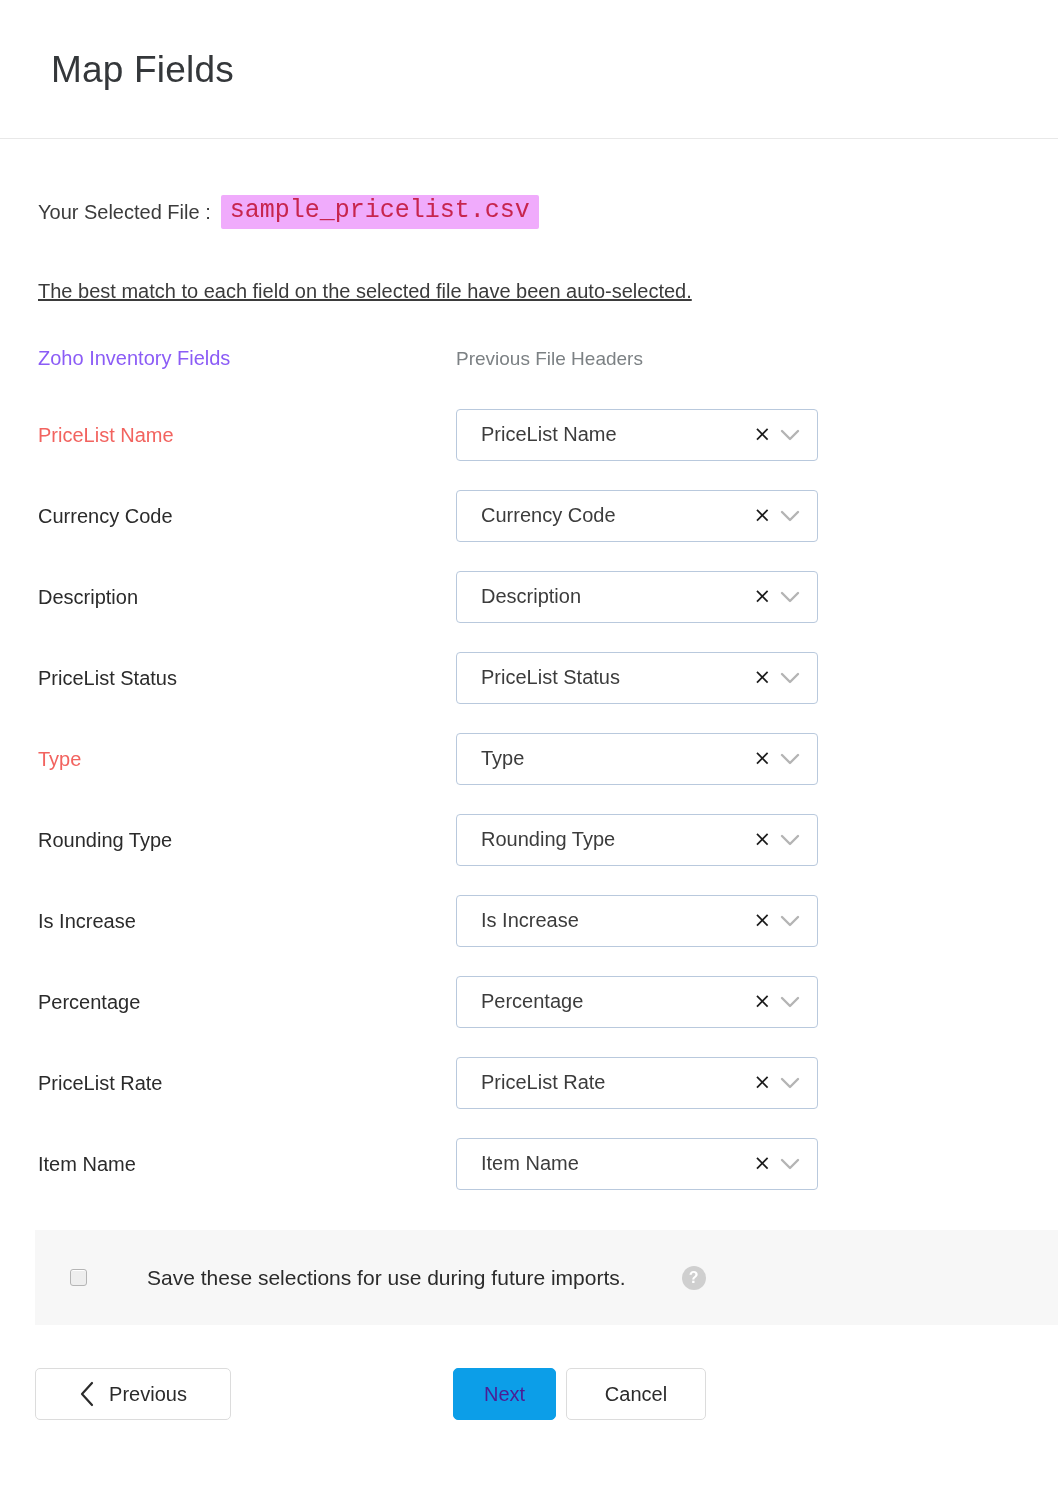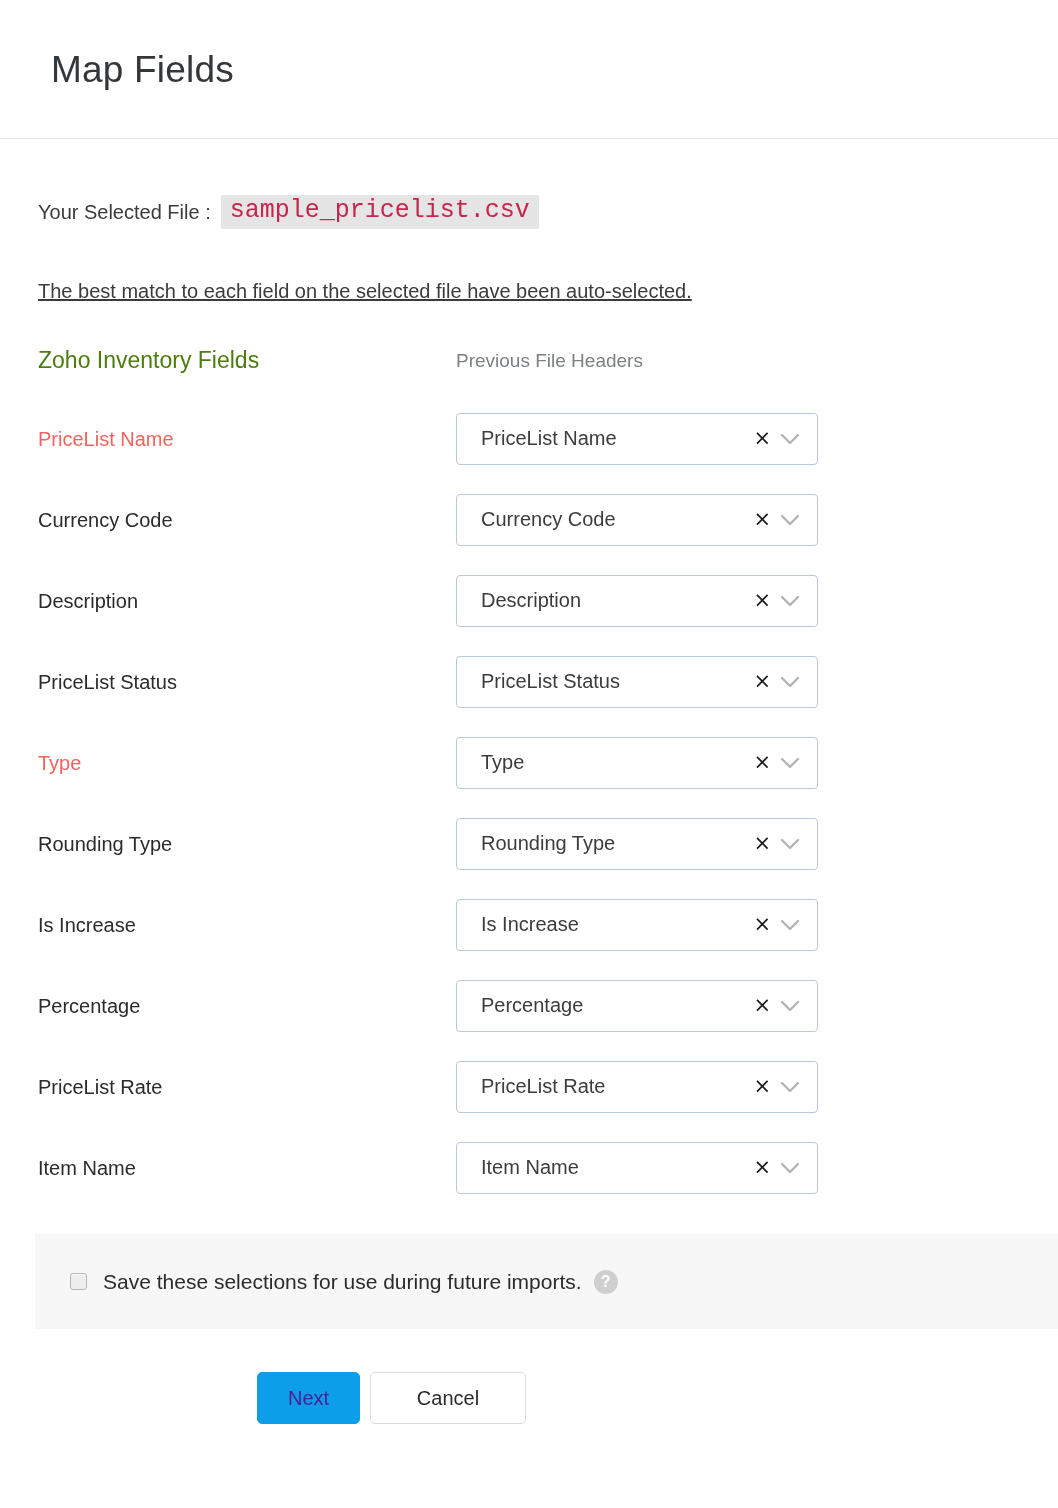--- a/index.html
+++ b/index.html
@@ -46,43 +46,43 @@
   }
   .file-line-label {
     font-size: 20px;
     color: #3b3b3b;
   }
   .file-name {
     margin-left: 10px;
     font-family: "Liberation Mono", "DejaVu Sans Mono", monospace;
     font-size: 25px;
     color: #c7254e;
-    background: #e5e5e5;
+    background: #f0abfc;
     padding: 3px 9px 4px 9px;
     border-radius: 2px;
     line-height: 1.05;
   }
 
   .subtitle {
     margin-top: 51px;
     font-size: 20px;
     color: #3b3b3b;
     text-decoration: underline;
   }
 
   
   .map-head {
     margin-top: 44px;
     display: flex;
     align-items: center;
   }
   .map-head .col-a {
     width: 418px;
-    font-size: 23px;
-    color: #4d7c0f;
+    font-size: 20px;
+    color: #8b5cf6;
   }
   .map-head .col-b {
     font-size: 19px;
     color: #7c8184;
   }
 
   .map-rows {
     margin-top: 24px;
   }
   .map-row {
@@ -142,20 +142,21 @@
   .save-panel {
     margin-top: 26px;
     margin-left: 35px;
     margin-right: 0;
     width: 1023px;
     height: 95px;
     background: #f7f7f7;
     display: flex;
     align-items: center;
     padding-left: 35px;
+    gap: 44px;
   }
   .save-check {
     width: 17px;
     height: 17px;
     border: 1px solid #b5b5b5;
     border-radius: 3px;
     background: #eeeeee;
     box-shadow: inset 0 1px 0 #ffffff;
     cursor: pointer;
     flex: 0 0 auto;
@@ -212,21 +213,21 @@
   .spacer { width: 222px; }
   .btn-next {
     background: #0c9ee8;
     border: 1px solid #0c9ee8;
     color: #4c1d95;
     width: 103px;
     padding: 0;
   }
   .btn-cancel {
     margin-left: 10px;
-    width: 156px;
+    width: 140px;
     padding: 0;
   }
 </style>
 </head>
 <body>
 
 <div class="page-header">
   <div class="page-title">Map Fields</div>
 </div>
 
@@ -369,20 +370,28 @@
 
 </div>
 
 <div class="save-panel">
   <div class="save-check" id="save-check"></div>
   <span class="save-text">Save these selections for use during future imports.</span>
   <span class="help-icon">?</span>
 </div>
 
 <div class="footer">
+  <button class="btn btn-previous">
+    <span class="chev">
+      <svg width="16" height="26" viewBox="0 0 16 26" aria-hidden="true">
+        <polyline points="13,2 3,13 13,24" fill="none" stroke="#2b2b2b" stroke-width="2.2" stroke-linecap="round" stroke-linejoin="round"></polyline>
+      </svg>
+    </span>
+    <span>Previous</span>
+  </button>
 
   <div class="spacer"></div>
 
   <button class="btn btn-next">
     <span>Next</span>
   </button>
 
   <button class="btn btn-cancel">
     <span>Cancel</span>
   </button>

